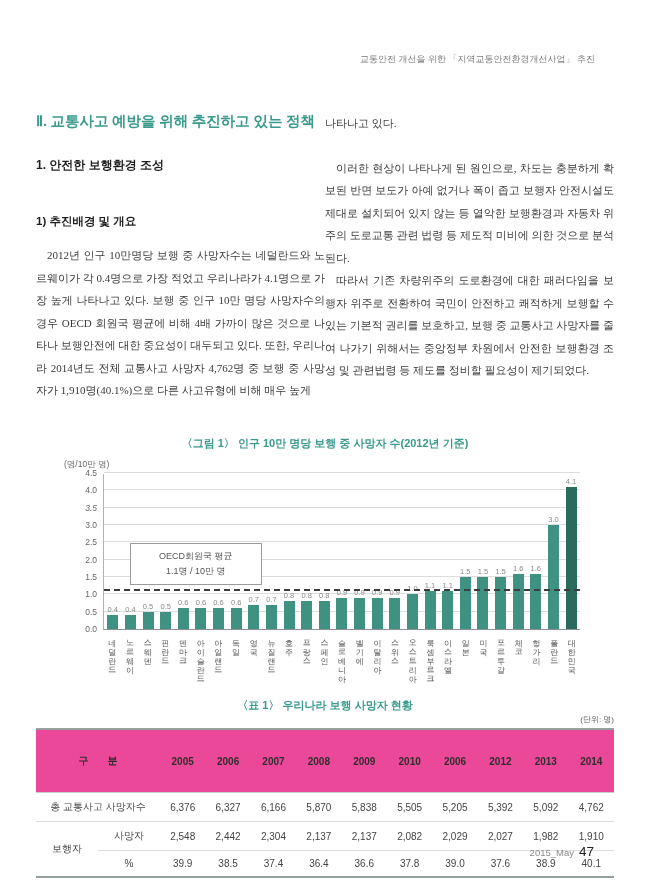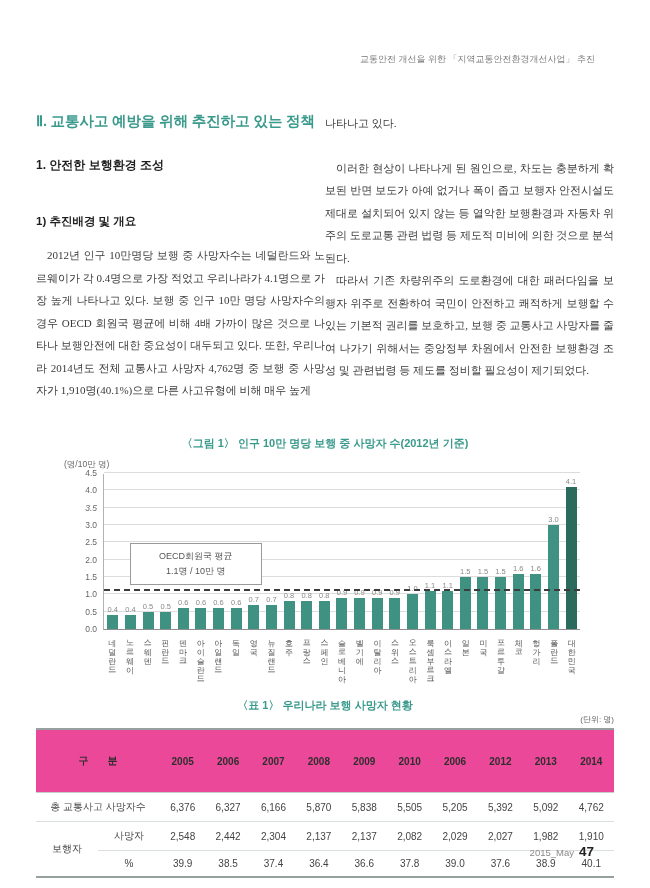--- a/index.html
+++ b/index.html
@@ -44,21 +44,21 @@
   .tbl-unit { text-align:right; font-size:8px; color:#666; margin:1px 0 3px; }
   table.data { width:100%; border-collapse:collapse; font-size:10px; color:#444;
                border-top:2px solid #96a19f; border-bottom:2px solid #96a19f; }
   table.data thead th { background:#ec4899; font-weight:bold; color:#2e2e2e; padding:24px 2px; border-bottom:1px solid #c4cecc; }
   table.data td { text-align:center; padding:7px 2px; border-bottom:1px solid #d9dfde; }
   table.data tr:last-child td { border-bottom:none; }
   .th-gubun { word-spacing:16px; }
 
   .footer { position:absolute; top:844px; right:56px; display:flex; align-items:baseline; gap:5px; }
   .footer-issue { font-size:9.5px; color:#8a8a8a; }
-  .footer-page { font-size:13.5px; font-weight:bold; color:#222; }
+  .footer-page { font-size:13.5px; font-weight:normal; color:#222; }
 </style>
 </head>
 <body>
 
 <div class="running-head">교통안전 개선을 위한 「지역교통안전환경개선사업」 추진</div>
 
 <div class="columns">
   <div class="col col-left">
     <div class="main-title">Ⅱ. 교통사고 예방을 위해 추진하고 있는 정책</div>
     <div class="sec-h">1. 안전한 보행환경 조성</div>

